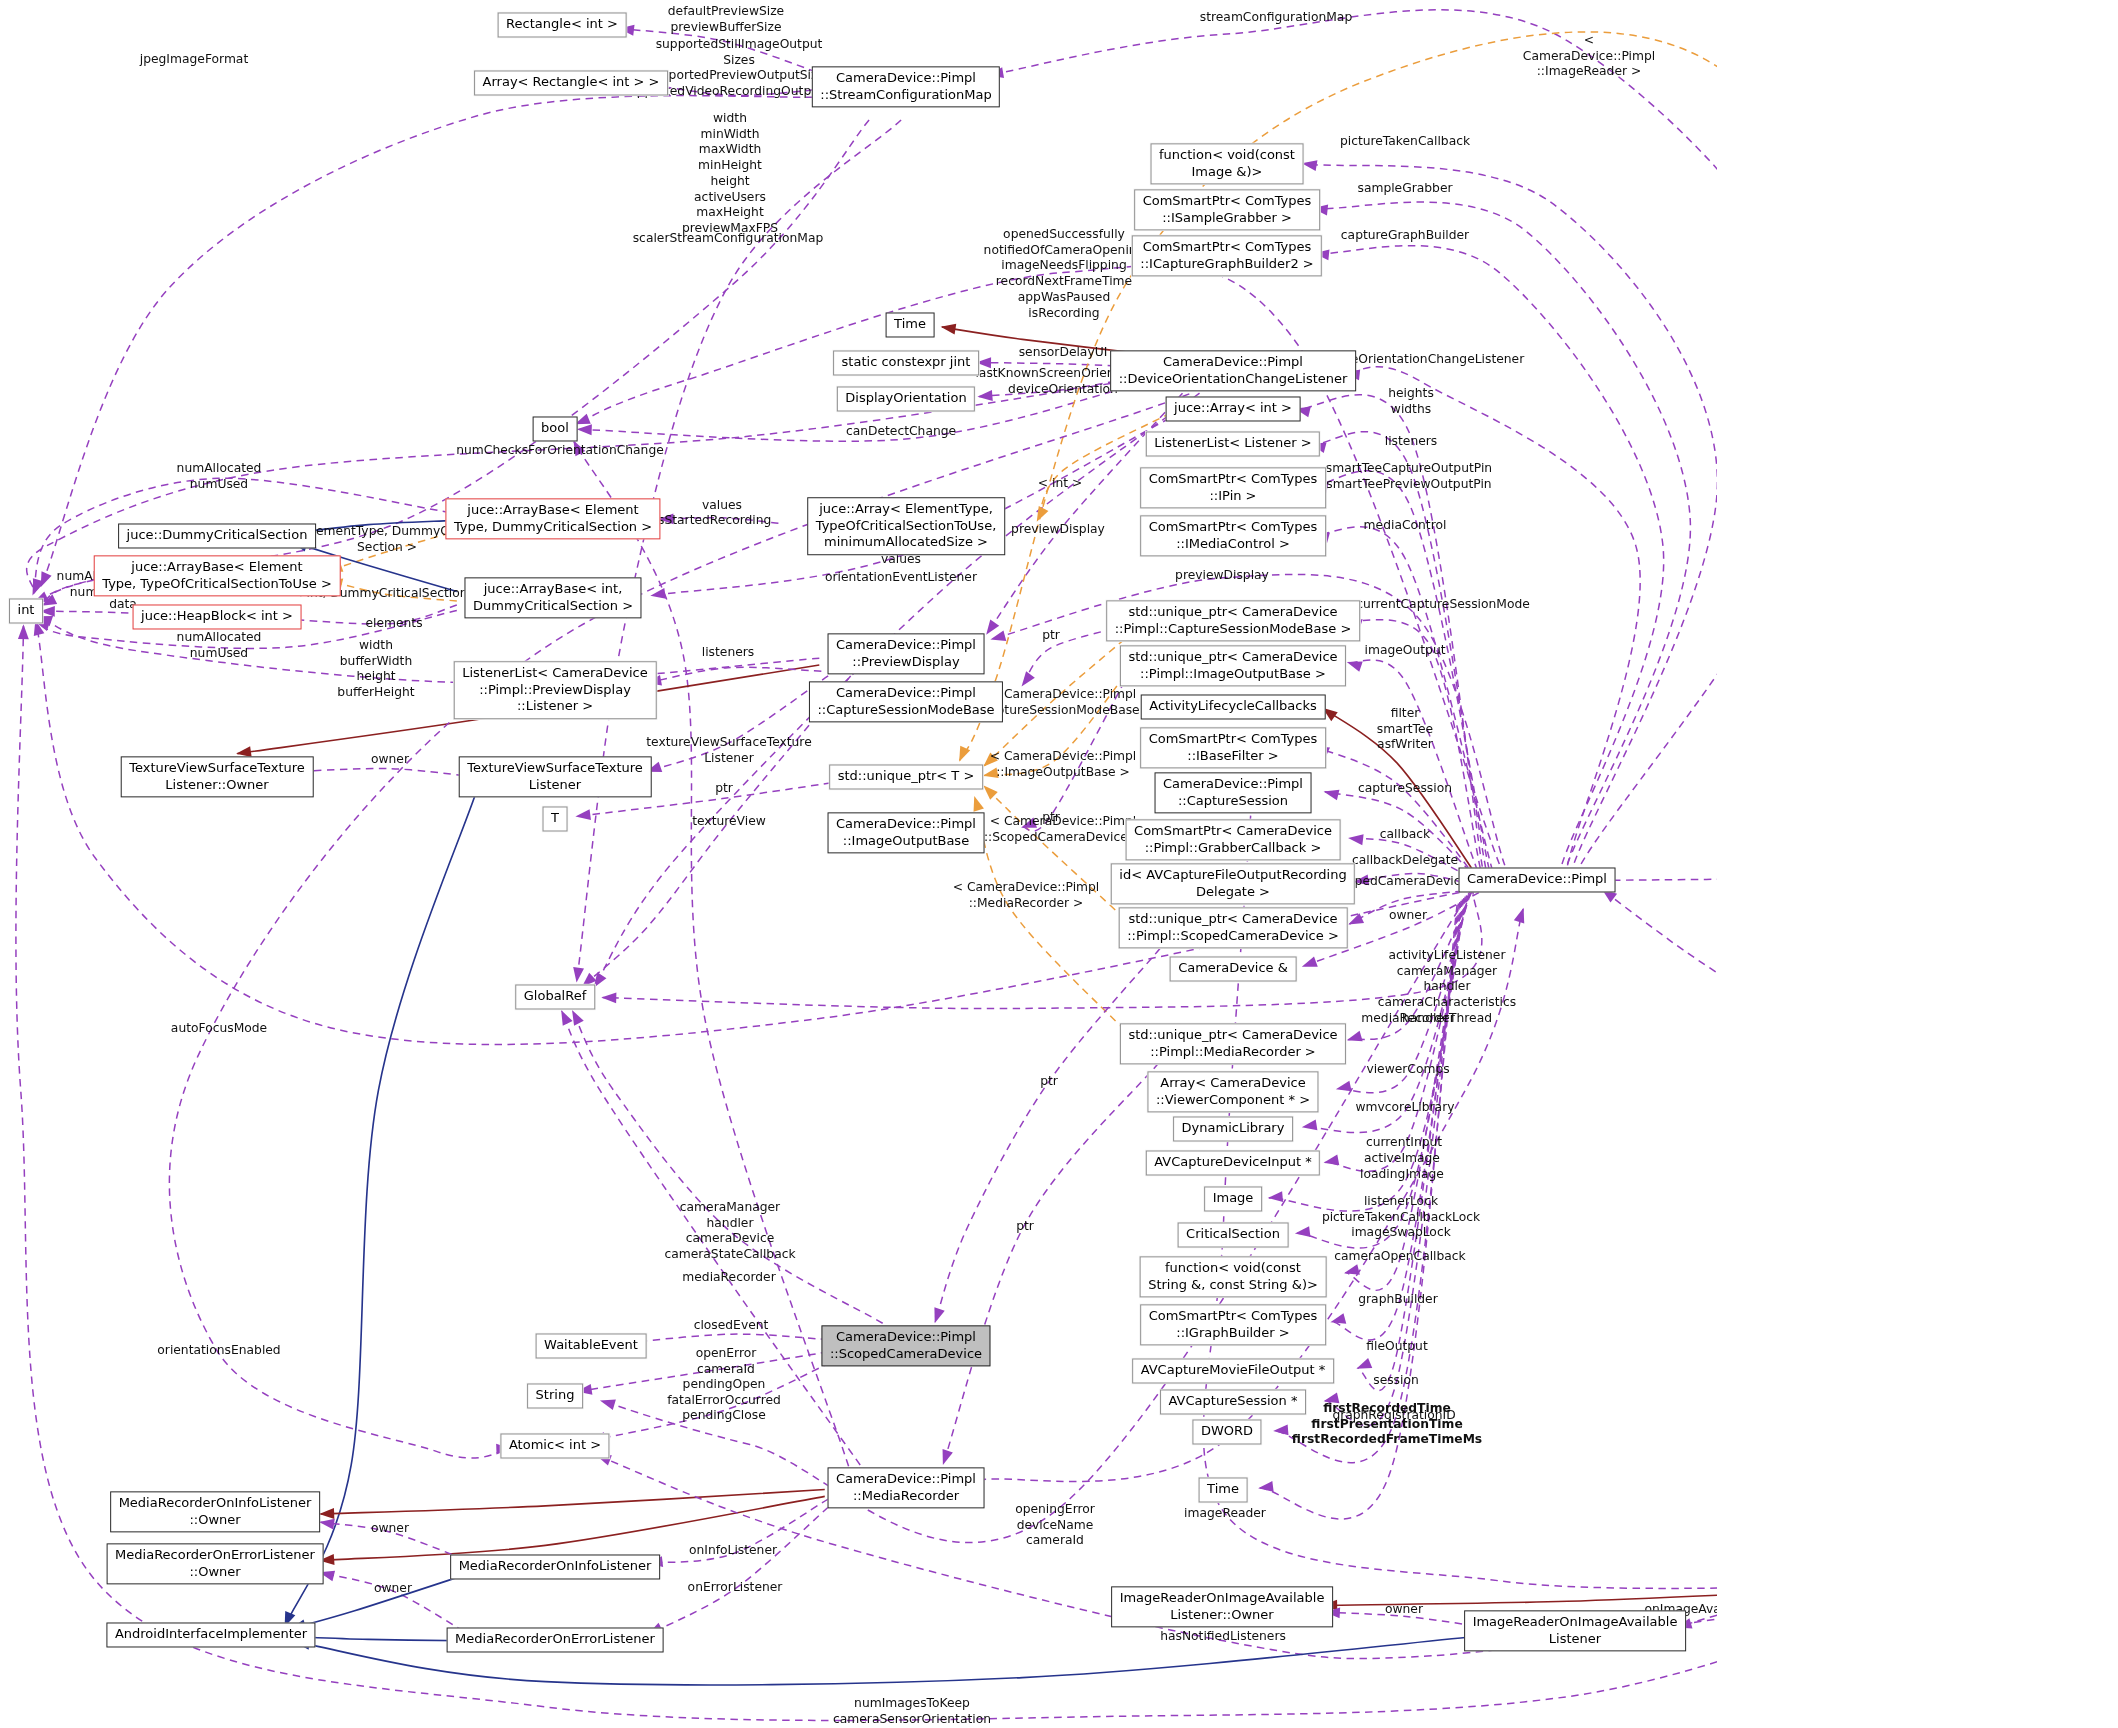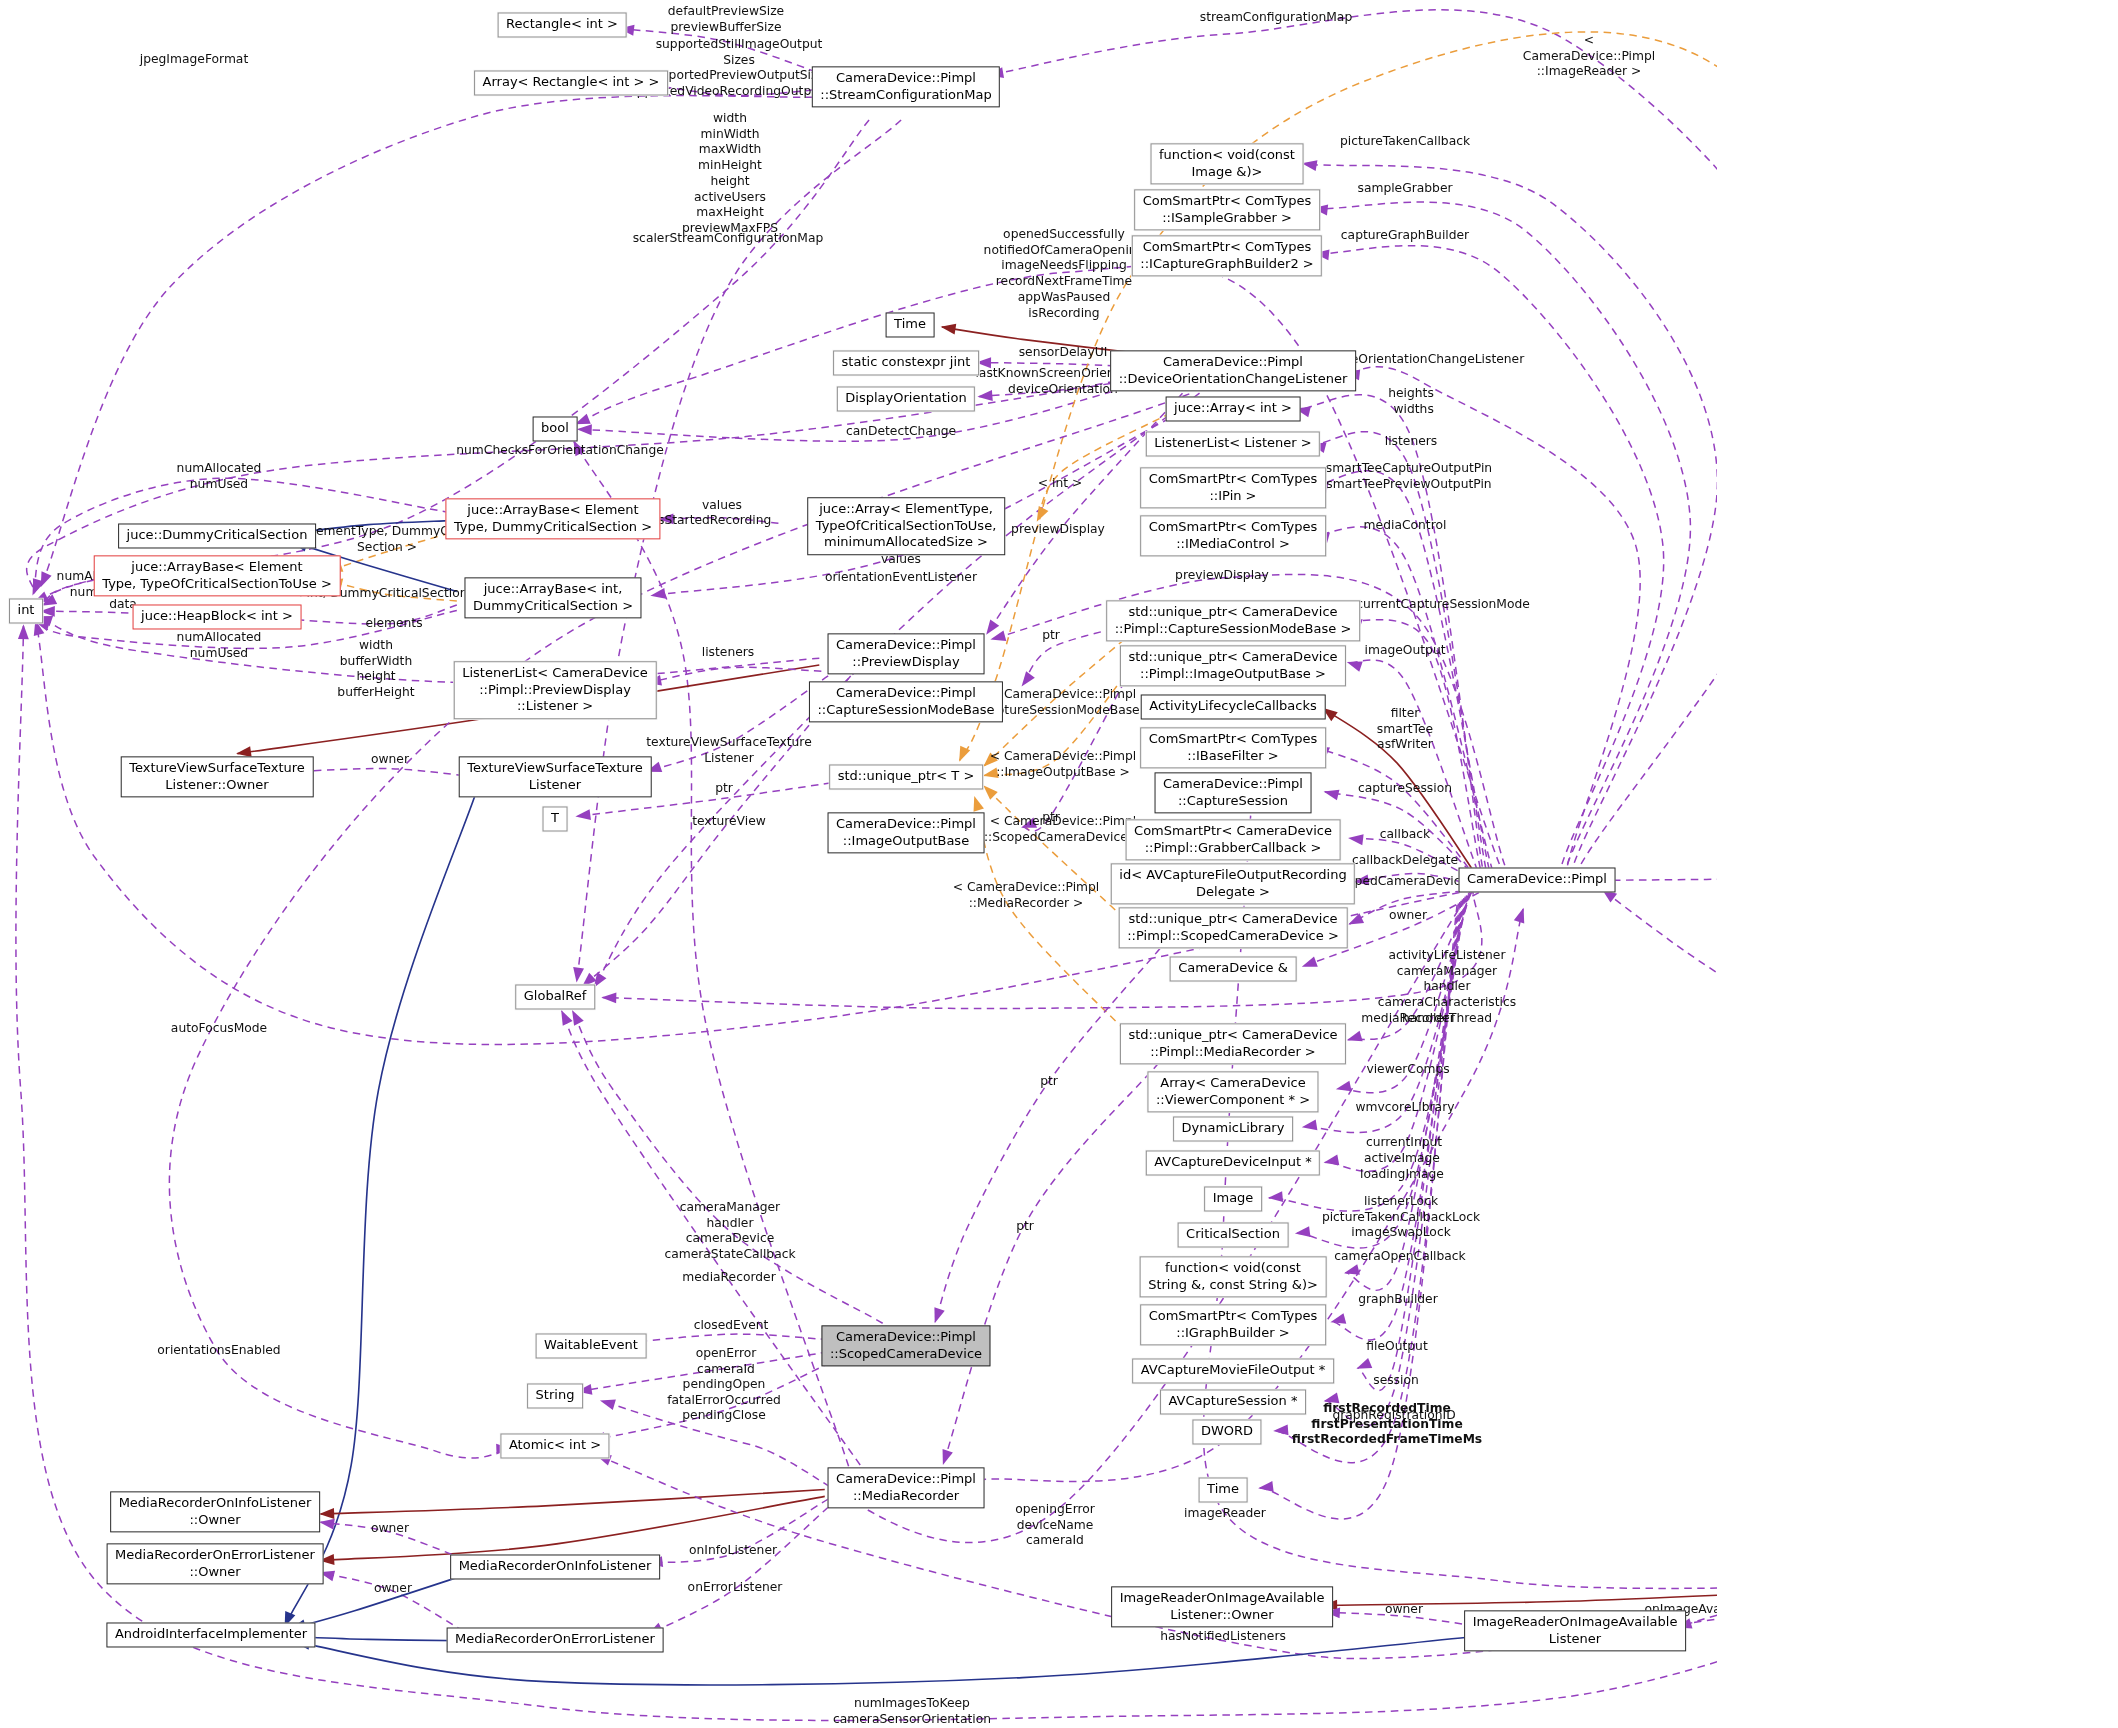--- a/index.html
+++ b/index.html
@@ -171,21 +171,21 @@
 appWasPaused
 isRecording</div>
       <div class="elabel" style="left: 1063px; top: 353px;">sensorDelayUI</div>
       <div class="elabel" style="left: 1063px; top: 382px;">lastKnownScreenOrientation
 deviceOrientation</div>
       <div class="elabel" style="left: 1421px; top: 360px;">deviceOrientationChangeListener</div>
       <div class="elabel" style="left: 901px; top: 432px;">canDetectChange</div>
       <div class="elabel" style="left: 560px; top: 451px;">numChecksForOrientationChange</div>
       <div class="elabel" style="left: 901px; top: 578px;">orientationEventListener</div>
       <div class="elabel" style="left: 1058px; top: 530px;">previewDisplay</div>
-      <div class="elabel" style="left: 1411px; top: 402px; text-align: right;">heights
+      <div class="elabel" style="left: 1411px; top: 402px;">heights
 widths</div>
       <div class="elabel" style="left: 1411px; top: 442px;">listeners</div>
       <div class="elabel" style="left: 1409px; top: 477px;">smartTeeCaptureOutputPin
 smartTeePreviewOutputPin</div>
       <div class="elabel" style="left: 1405px; top: 526px;">mediaControl</div>
       <div class="elabel" style="left: 1060px; top: 484px;">&lt; int &gt;</div>
       <div class="elabel" style="left: 722px; top: 506px;">values</div>
       <div class="elabel" style="left: 901px; top: 560px;">values</div>
       <div class="elabel" style="left: 707px; top: 521px;">hasStartedRecording</div>
       <div class="elabel" style="left: 387px; top: 540px;">&lt; ElementType, DummyCritical

